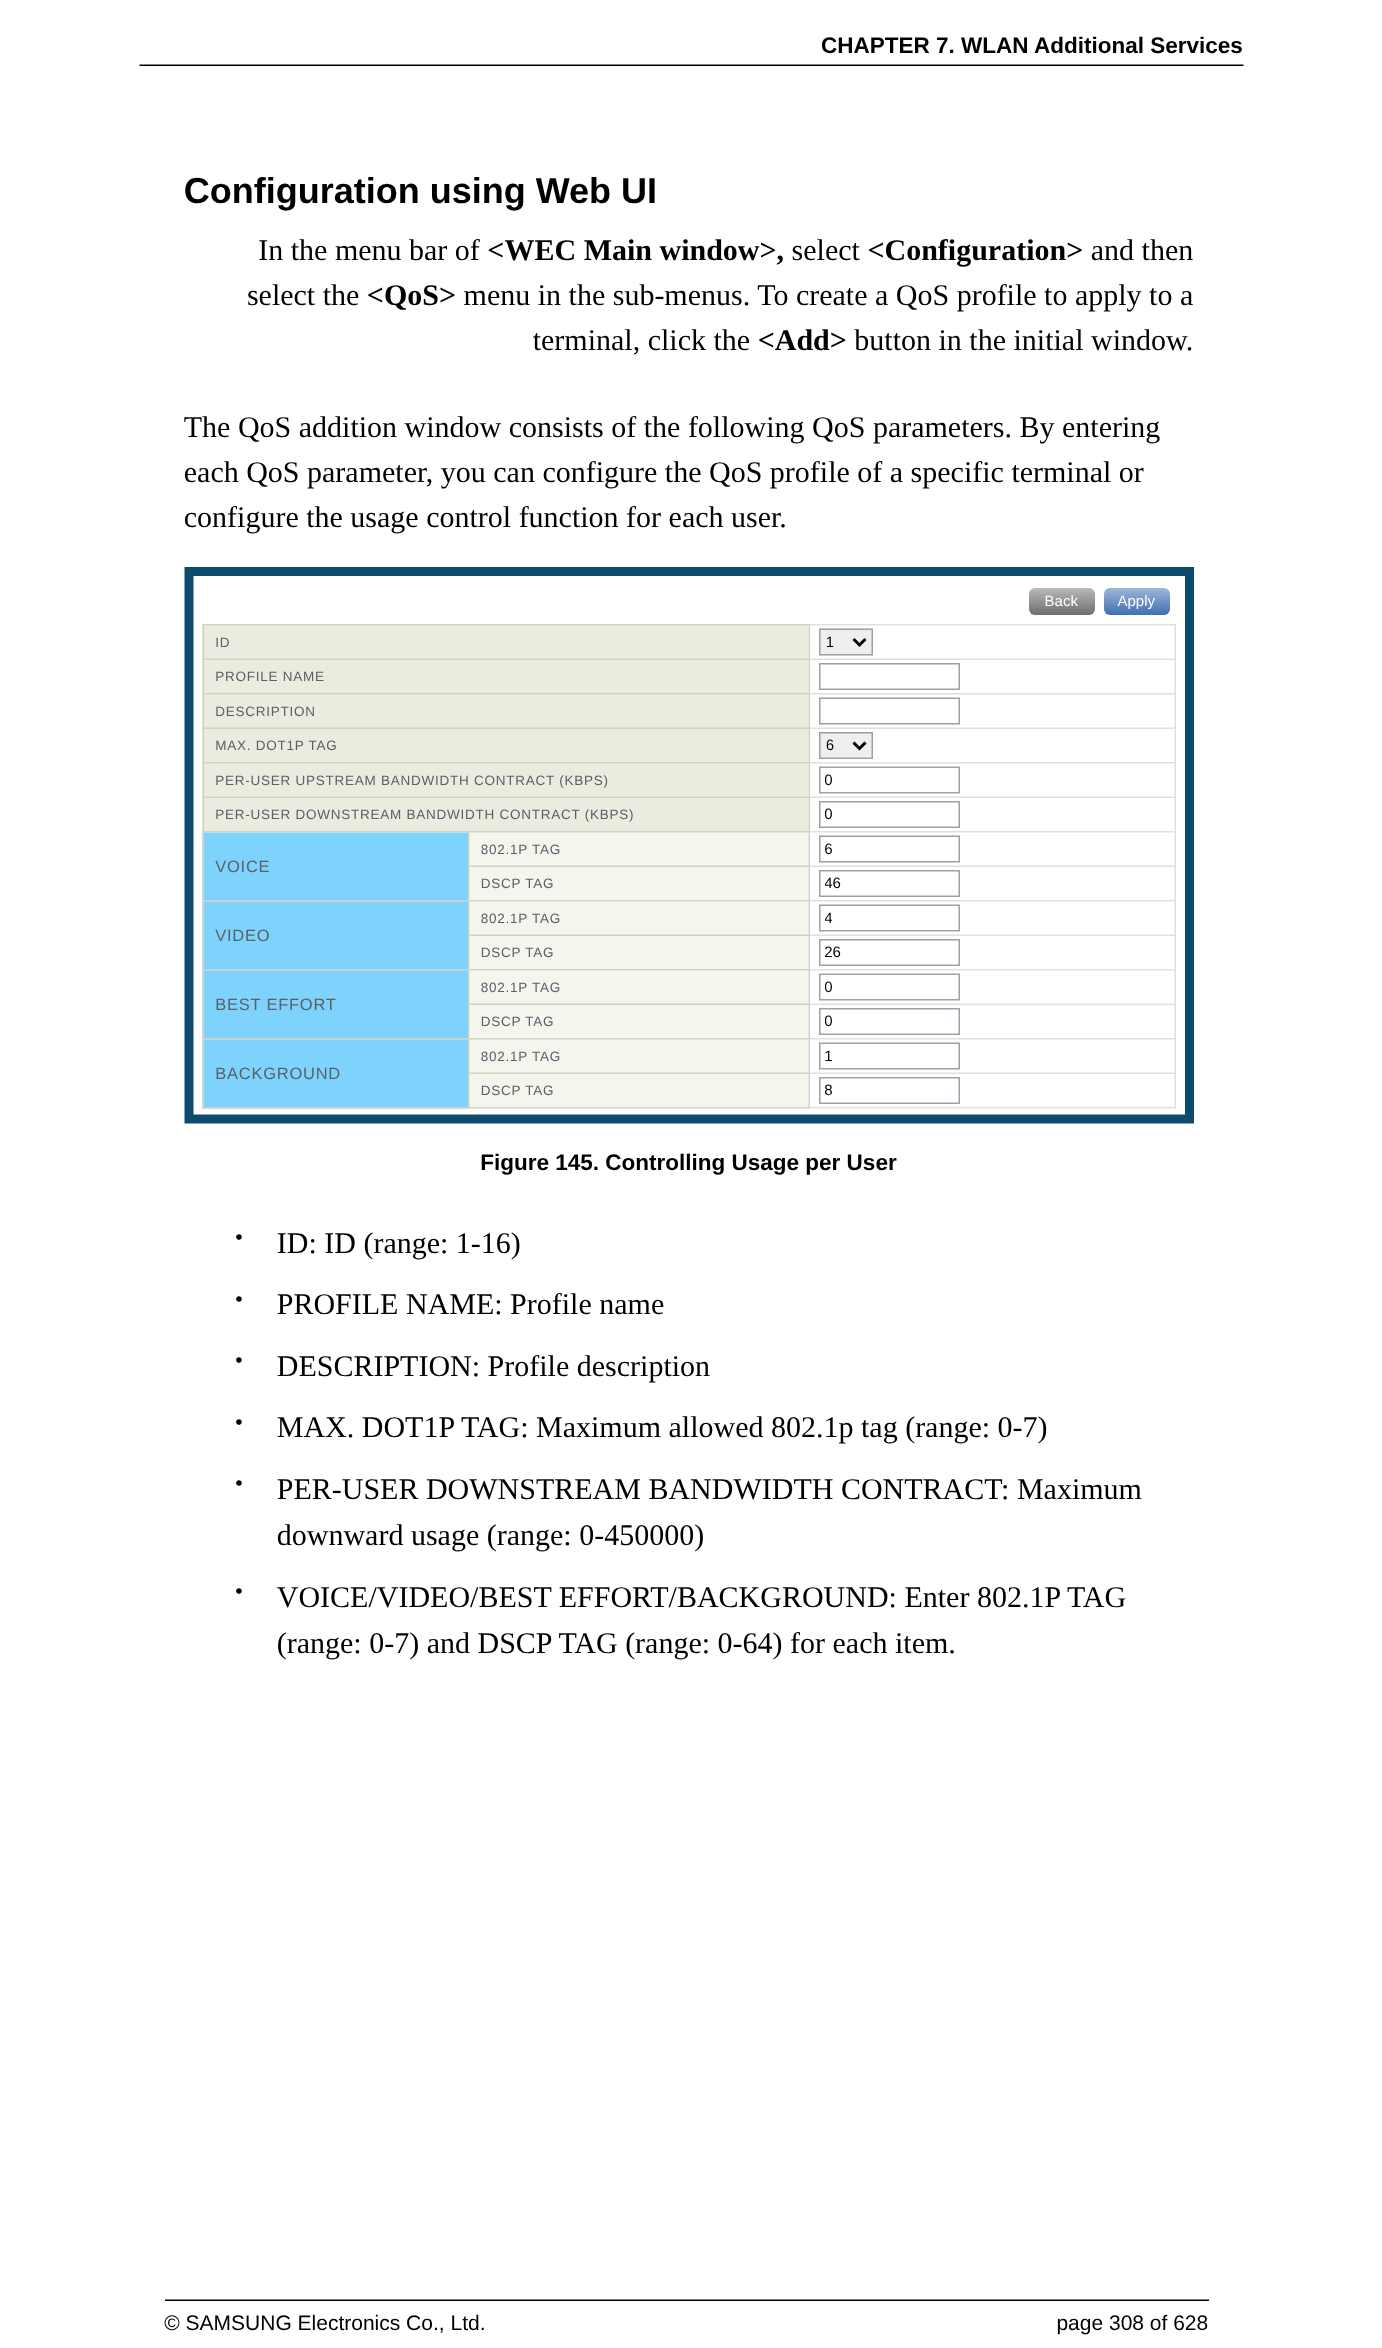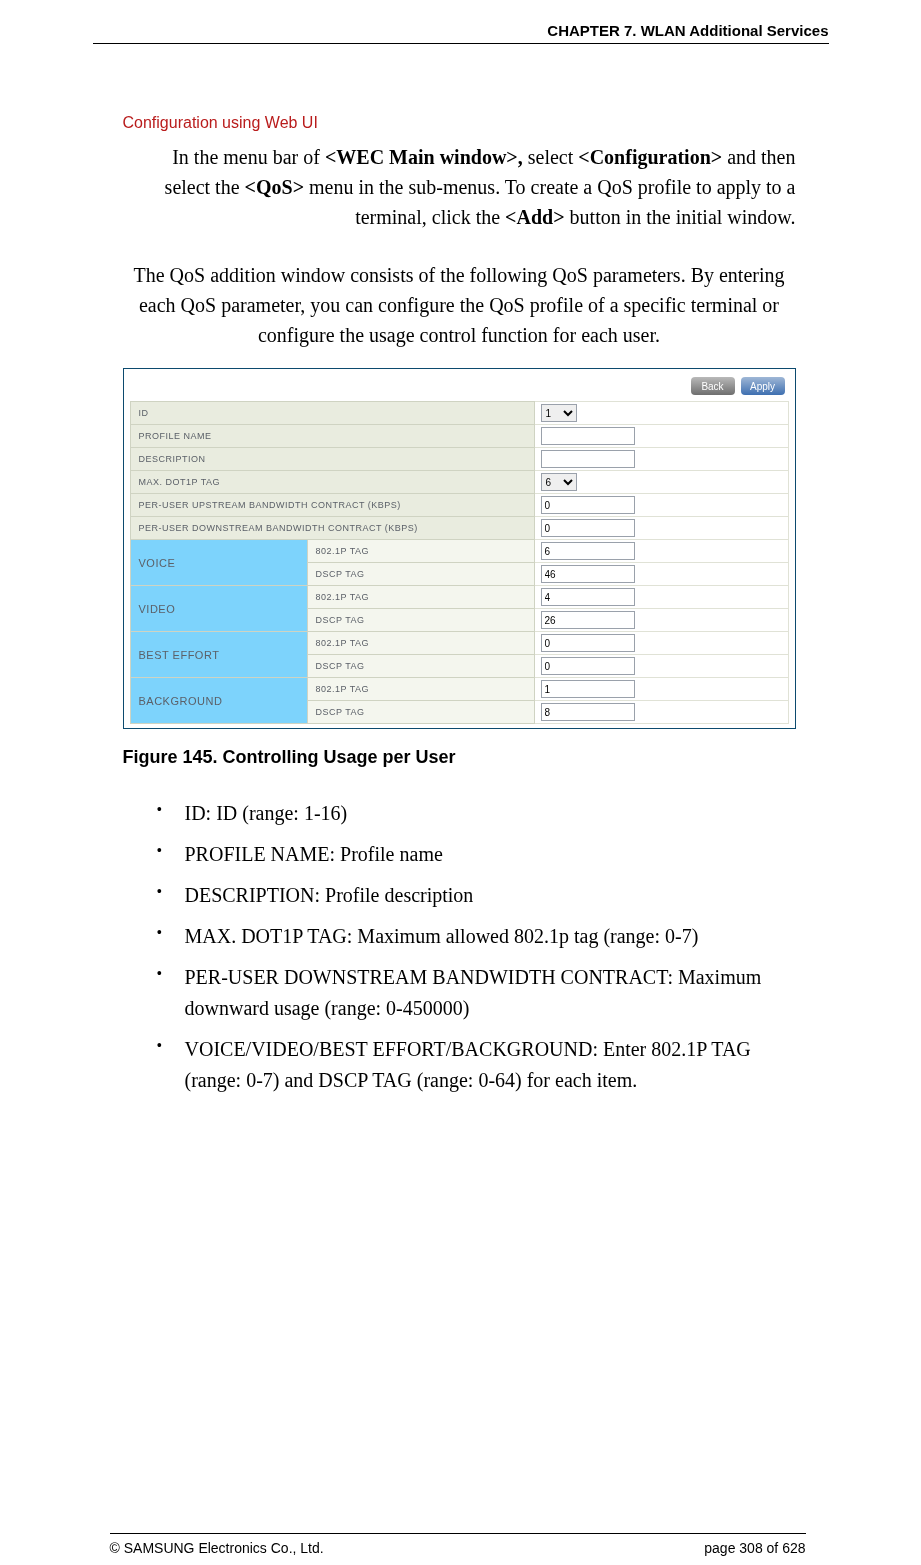--- a/index.html
+++ b/index.html
@@ -1,35 +1,35 @@
 <!DOCTYPE html>
 <html><head>
 <meta charset="utf-8">
 <style>
   body{margin:0;background:#fff;font-family:"Times New Roman",Times,serif;color:#000}
   .page{width:780px;min-height:1565px;margin:16px auto;position:relative;box-sizing:border-box;padding:0 22px}
   .running-head{font-family:Arial,Helvetica,sans-serif;font-weight:bold;font-size:15px;text-align:right;padding:6px 0 4px}
   .head-rule{border:0;border-top:1px solid #000;margin:0 0 70px}
   .content{padding:0 33px 0 30px}
-  h2.sec-title{font-family:Arial,Helvetica,sans-serif;font-weight:normal;color:#b91c1c;font-size:16px;margin:0 0 10px}
+  h2.sec-title{font-family:Arial,Helvetica,sans-serif;font-weight:bold;color:#000000;font-size:24px;margin:0 0 10px}
   p.body{font-size:20px;line-height:1.5;margin:0 0 28px;text-align:right}
-  p.bodylast{font-size:20px;line-height:1.5;margin:0 0 18px;text-align:center}
+  p.bodylast{font-size:20px;line-height:1.5;margin:0 0 18px;text-align:left}
   b.sb{font-weight:bold}
-  .figure-box{border:1px solid #0c4a6e;padding:6px 6px 4px;box-sizing:border-box}
+  .figure-box{border:6px solid #0c4a6e;padding:6px 6px 4px;box-sizing:border-box}
   .btnbar{display:flex;justify-content:flex-end;gap:6px;padding:2px 4px 6px}
   .pill{display:inline-flex;align-items:center;justify-content:center;border-radius:4px;font-family:Arial,Helvetica,sans-serif;font-size:10px;color:#fff;height:18px;width:44px;background:linear-gradient(#9fb7d6,#3e6fb0)}
   .pill.back{background:linear-gradient(#b9b9b9,#6e6e6e)}
   table.ss{width:100%;border-collapse:collapse;font-family:Arial,Helvetica,sans-serif;font-size:10px;color:#4a4f56}
   td.l1{background:#e9ecdf;border:1px solid #cfd3c2;padding:4px 8px;letter-spacing:.5px;font-size:9px;color:#5b6068;width:370px}
   td.l1a{background:#7dd3fc;border:1px solid #cfd3c2;padding:4px 8px;letter-spacing:.5px;font-size:11px;color:#5b6068;width:160px;vertical-align:middle}
   td.l2{background:#f4f6ee;border:1px solid #cfd3c2;padding:4px 8px;letter-spacing:.5px;font-size:9px;color:#5b6068;width:210px}
   td.val{background:#fff;border:1px solid #e0e2d6;padding:2px 6px}
   .inp{border:1px solid #9aa1ab;font-family:Arial;font-size:10px;padding:1px 3px;width:86px;height:14px;box-sizing:content-box}
   .sel{border:1px solid #9aa1ab;font-family:Arial;font-size:10px;width:36px;height:18px}
-  .figcap{font-family:Arial,Helvetica,sans-serif;font-weight:bold;font-size:18px;margin:18px 0 30px}
+  .figcap{font-family:Arial,Helvetica,sans-serif;font-weight:bold;font-size:15px;text-align:center;margin:18px 0 30px}
   ul.bullets{font-size:20px;line-height:1.55;padding-left:62px;list-style:none}
   ul.bullets>li{position:relative;margin-bottom:10px}
   ul.bullets>li::before{content:"\2022";position:absolute;left:-28px;top:0;font-size:16px}
   .footer{position:absolute;bottom:25px;left:39px;right:45px}
   .foot-rule{border:0;border-top:1px solid #000;margin:0 0 6px}
   .footrow{display:flex;justify-content:space-between;font-family:Arial,Helvetica,sans-serif;font-size:14px}
 </style>
 </head>
 <body>
 

